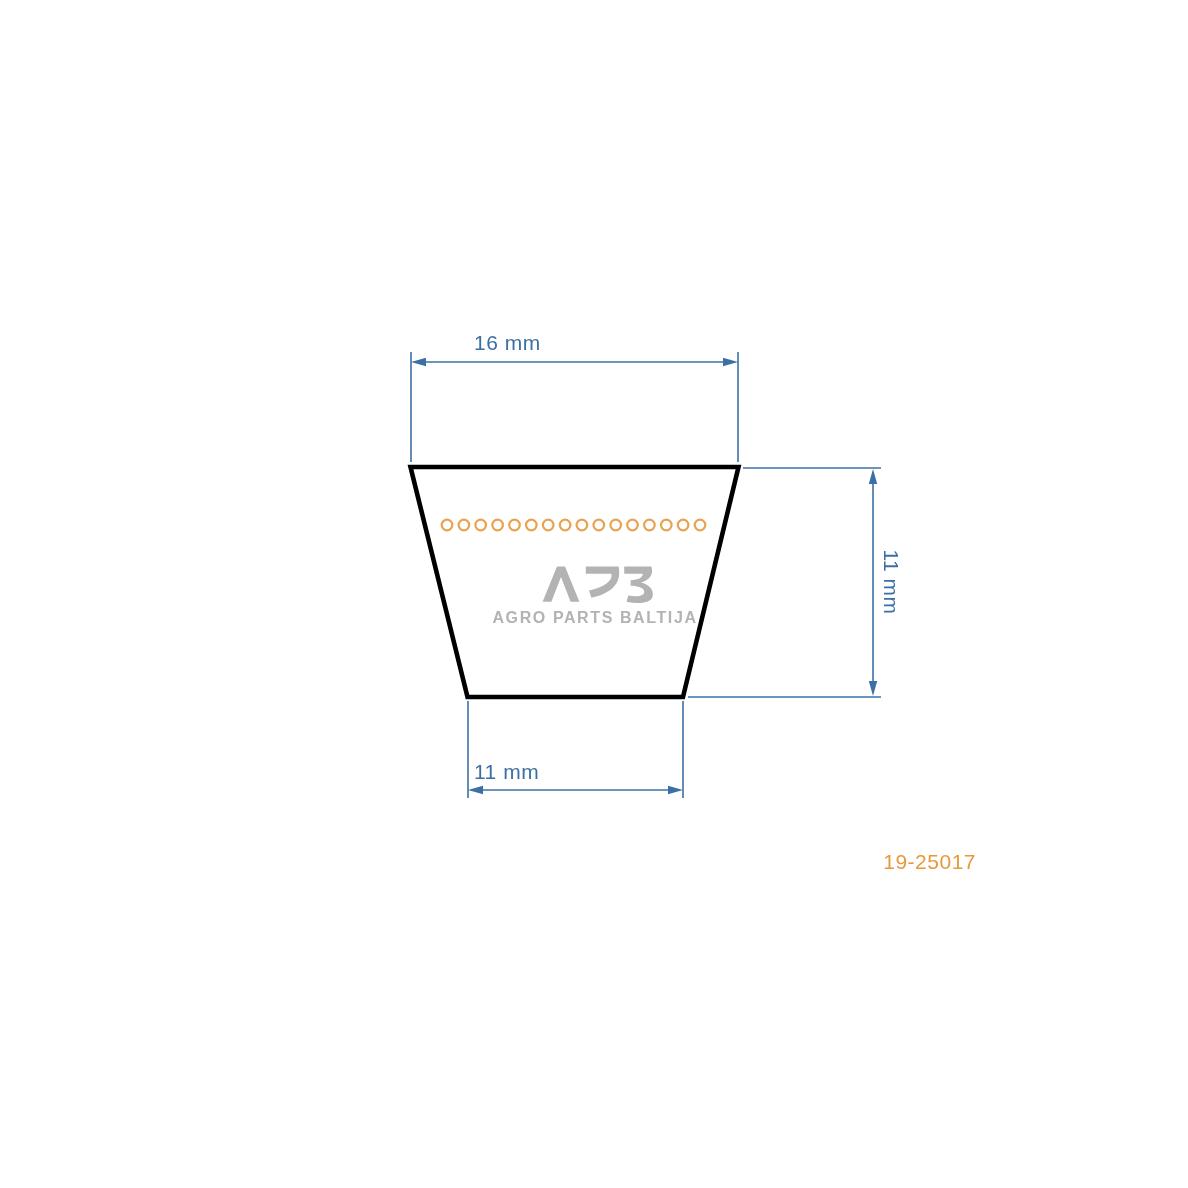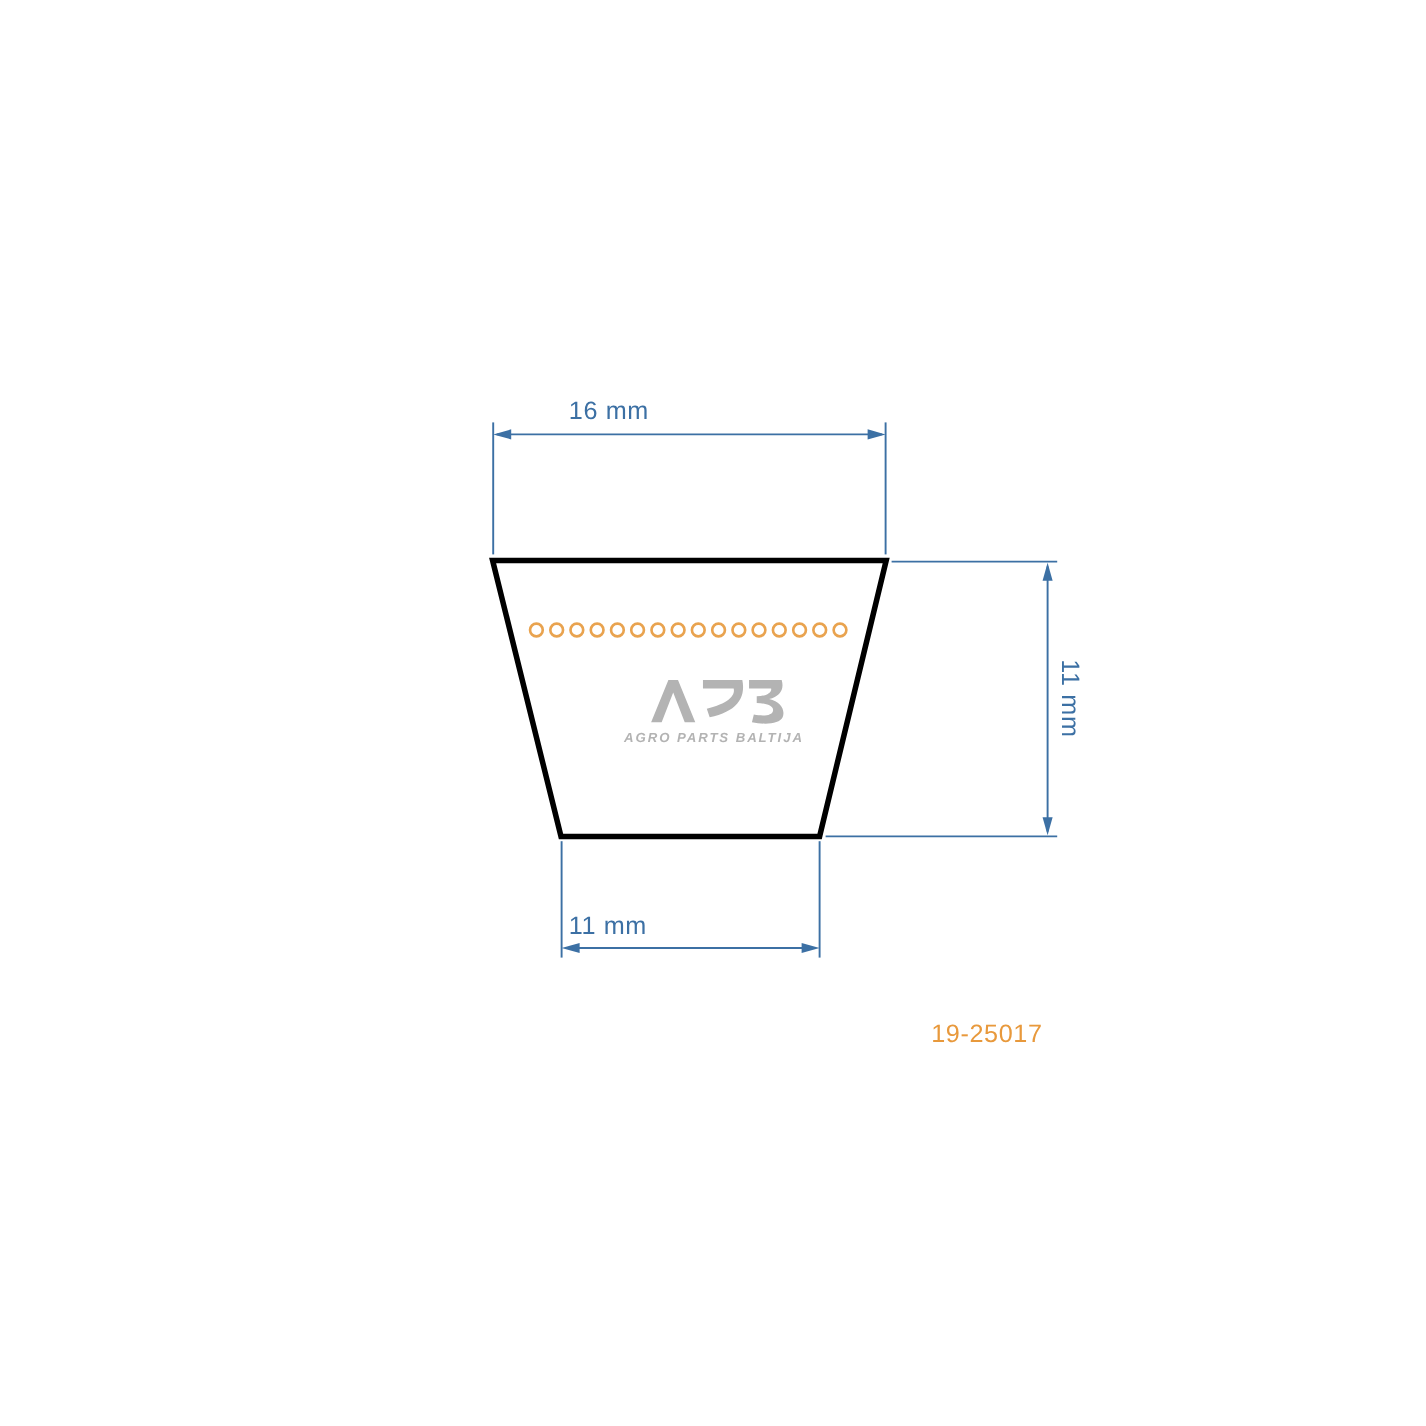--- a/index.html
+++ b/index.html
@@ -38,27 +38,27 @@
     left:891px;top:582px;width:0;height:0;overflow:visible;
     display:flex;align-items:center;justify-content:center;
   }
   .lbl-right span{
     display:block;white-space:nowrap;
     transform:translate(-50%,-50%) rotate(90deg);
     position:absolute;left:0;top:0;
   }
   .part-number{
     position:absolute;left:776px;top:850px;width:200px;
-    text-align:left;color:var(--pn-orange);
+    text-align:right;color:var(--pn-orange);
     font-size:21px;letter-spacing:0.5px;white-space:nowrap;
   }
   .wm-subtitle{
     position:absolute;left:475px;top:609px;width:240px;
     text-align:center;color:var(--gray);
-    font-size:11px;font-weight:bold;letter-spacing:1.6px;white-space:nowrap;font-style:italic;
+    font-size:16px;font-weight:bold;letter-spacing:1.6px;white-space:nowrap;
   }
 </style>
 </head>
 <body>
 
 <div class="stage">
 
   <svg width="1188" height="1188" viewBox="0 0 1188 1188">
 
     <g>

